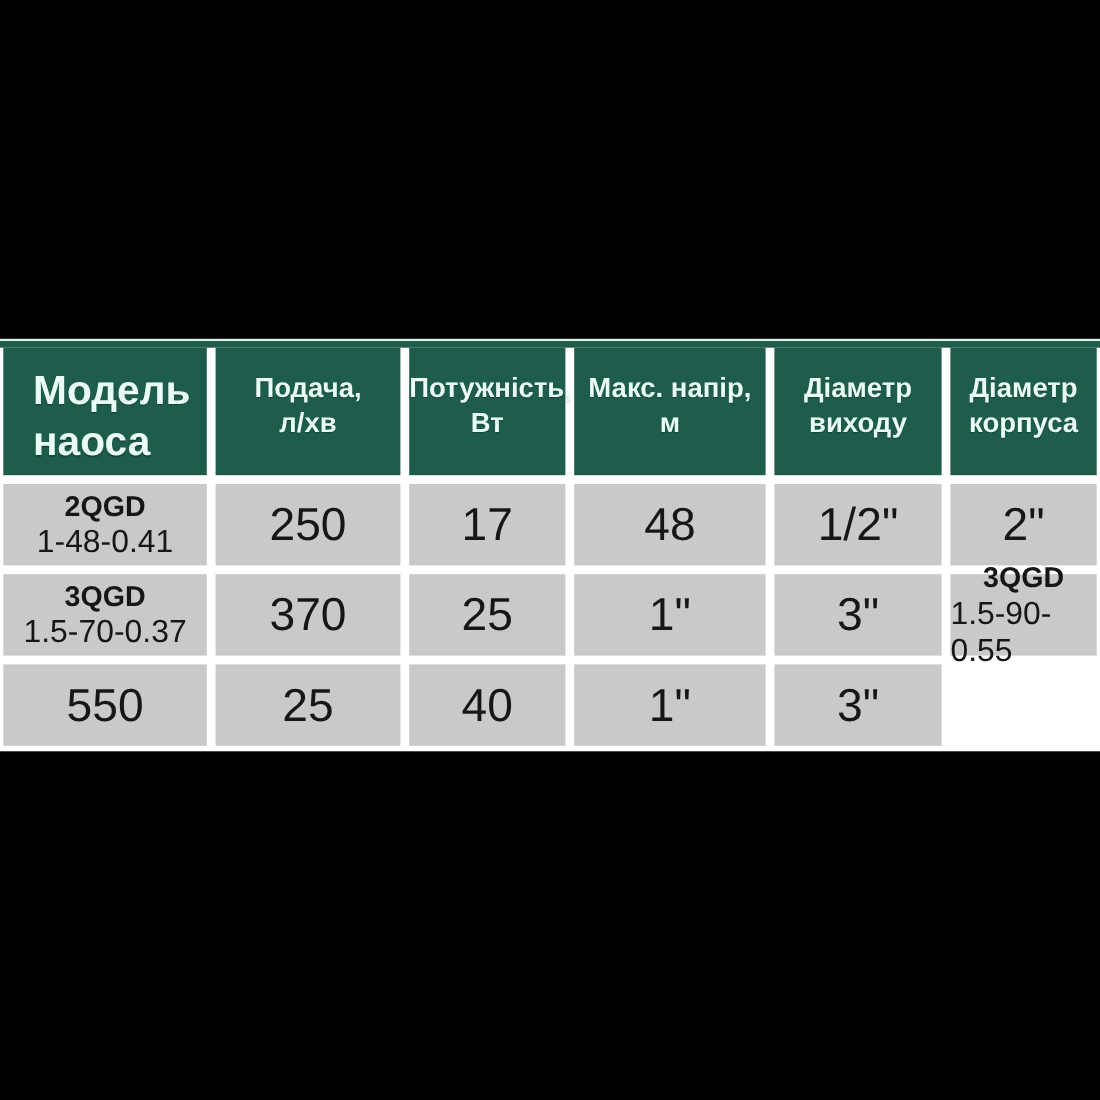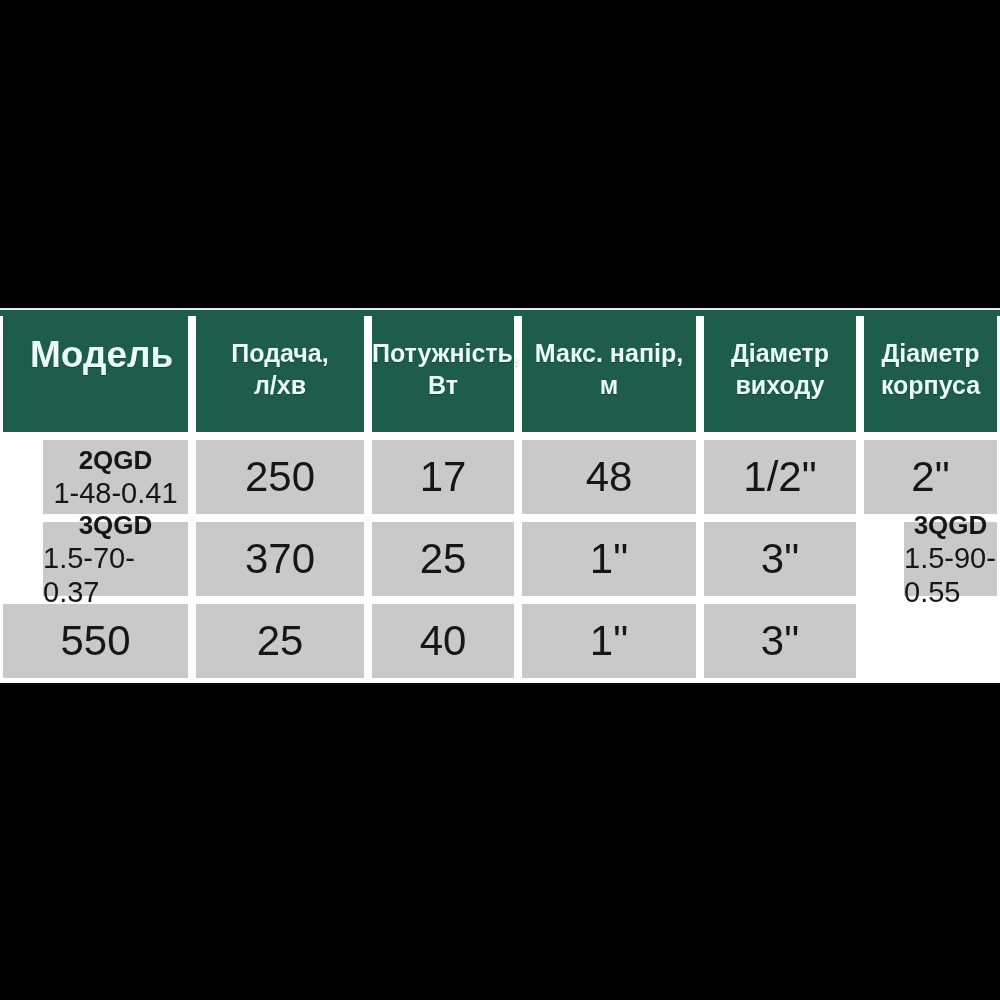--- a/index.html
+++ b/index.html
@@ -48,36 +48,37 @@
 
   .dcell {
     background: #c9c9c9;
     color: #161616;
     font-size: 42px;
     display: flex;
     align-items: center;
     justify-content: center;
     box-sizing: border-box;
   }
-  .dcell.model-cell { flex-direction: column; margin-left: 40px; }
+  .dcell.model-cell { flex-direction: column; }
   .model-name  { font-weight: bold; font-size: 26px; line-height: 31px; }
   .model-code  { font-weight: normal; font-size: 29px; line-height: 34px; }
 </style>
 </head>
 <body>
 
 <div class="stage">
   <div class="table-wrap">
     <div class="top-white-line"></div>
     <div class="teal-strip"></div>
 
     <div class="grid">
 
       <div class="hcell model-h">
         <span>Модель</span>
+        <span>наоса</span>
       </div>
       <div class="hcell">
         <span>Подача,</span>
         <span>л/хв</span>
       </div>
       <div class="hcell">
         <span>Потужність,</span>
         <span>Вт</span>
       </div>
       <div class="hcell">

